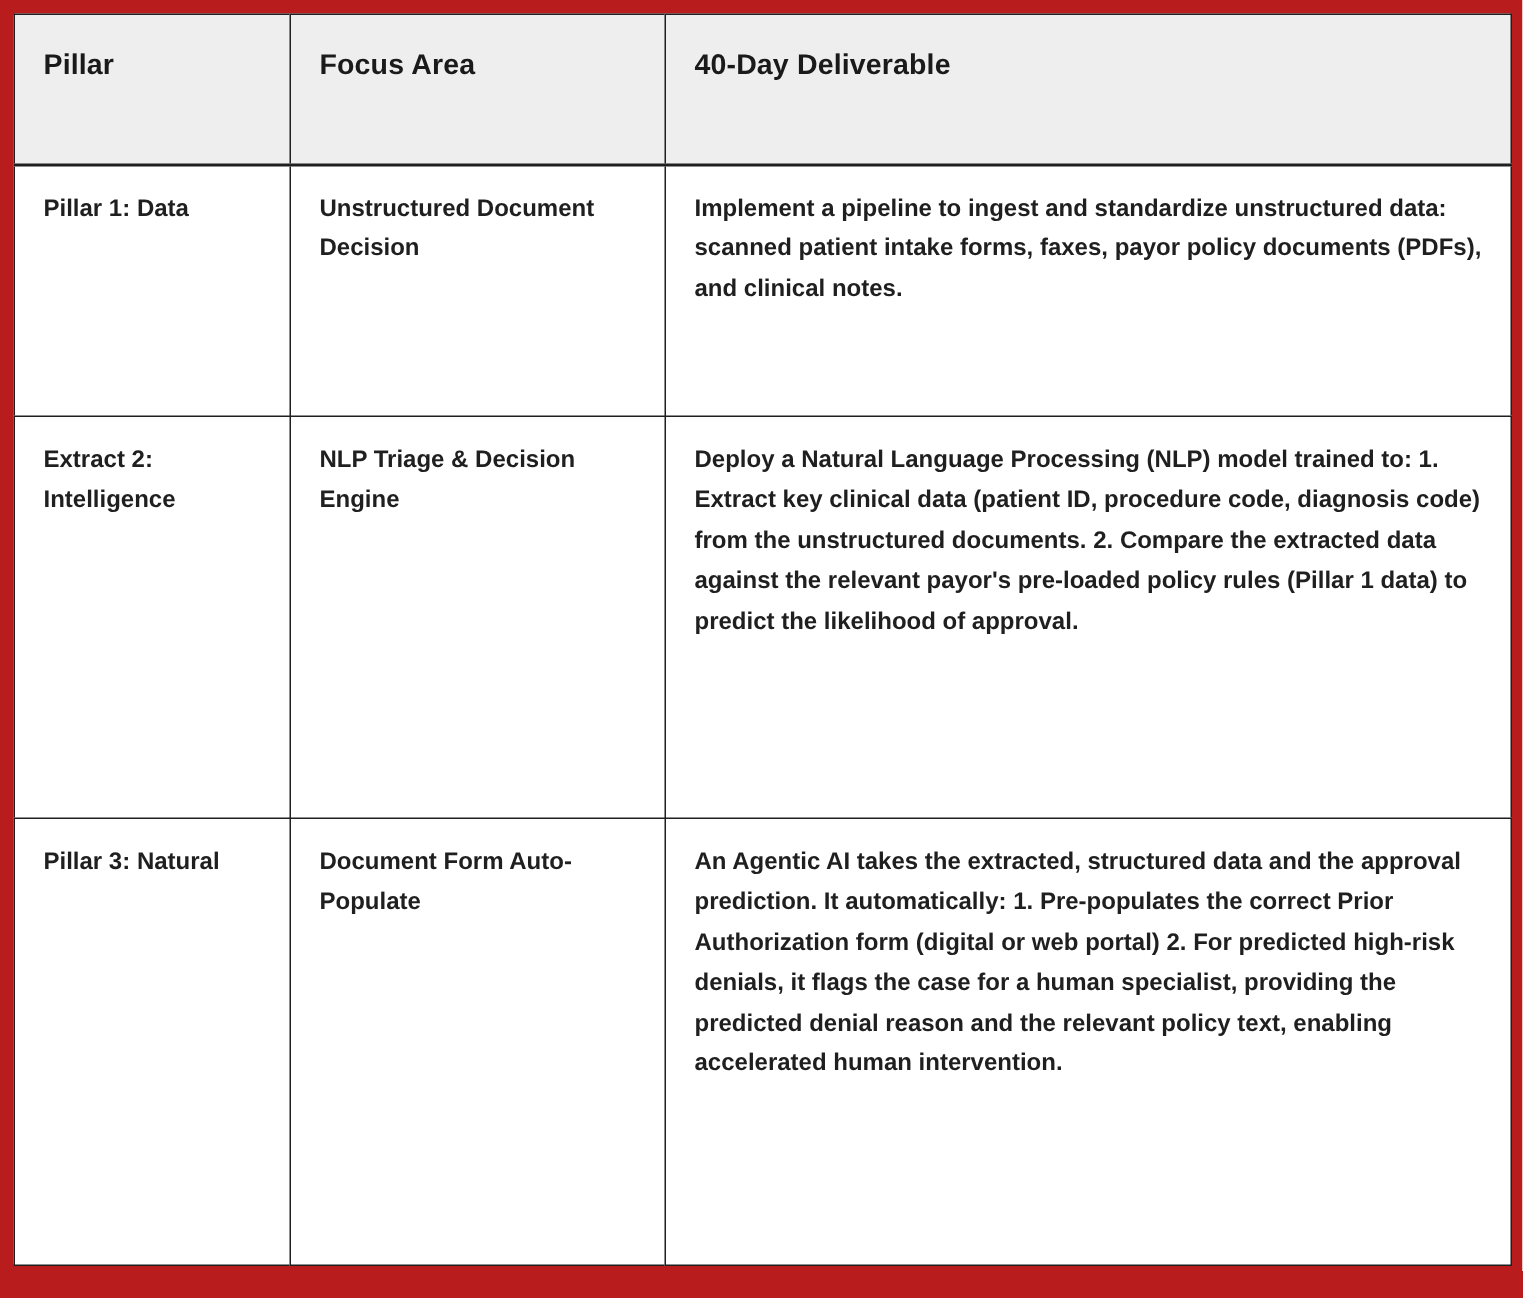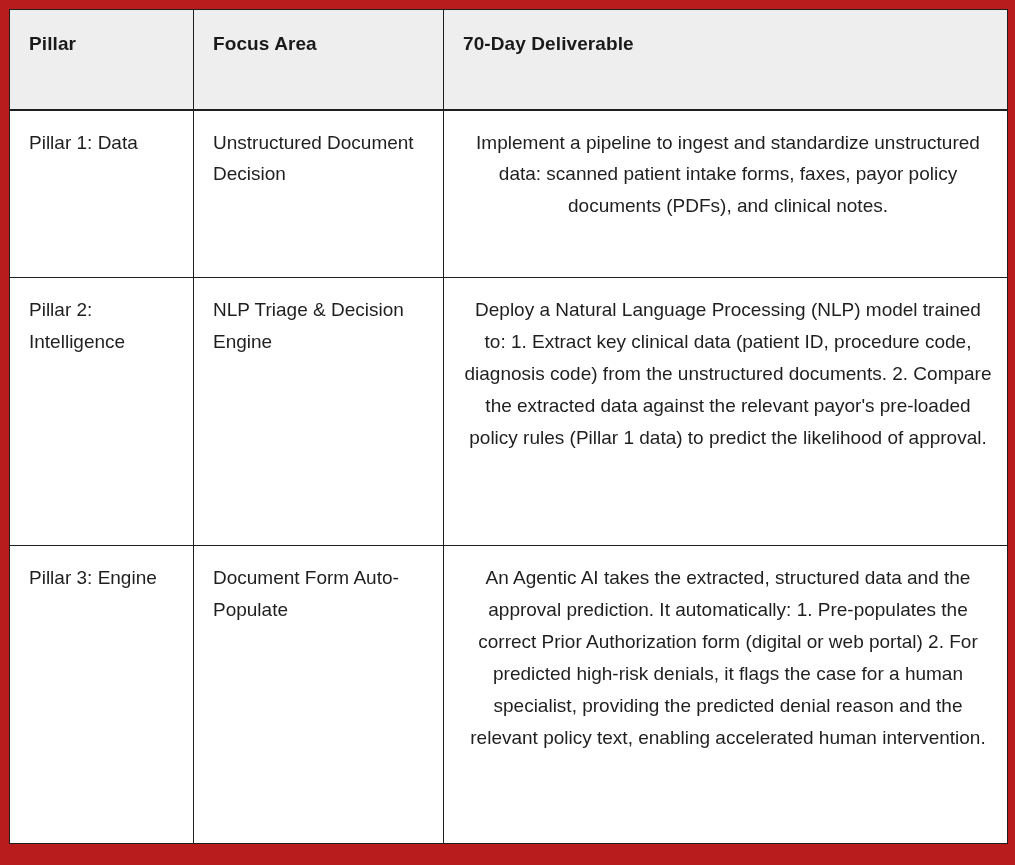--- a/index.html
+++ b/index.html
@@ -56,38 +56,37 @@
     height: 100px;
     box-sizing: border-box;
   }
   thead th:last-child { border-right: none; }
 
   tbody td {
     border-right: 1.5px solid #1f1f1f;
     border-bottom: 1.5px solid #1f1f1f;
     text-align: left;
     vertical-align: top;
-    font-size: 19px;
-    font-weight: normal;
+    font-size: 16px;
+    font-weight: bold;
     line-height: 1.68;
     color: #1f1f1f;
     padding: 16px 22px 20px 19px;
     box-sizing: border-box;
   }
   tbody td:last-child { border-right: none; }
   tbody tr:last-child td { border-bottom: none; }
 
   tbody td.cell-pillar,
   tbody td.cell-focus {
     padding-right: 14px;
   }
 
   tbody td.cell-deliverable {
     padding-right: 14px;
-    text-align: center;
   }
 
   tbody tr.row-1 td { height: 168px; }
   tbody tr.row-2 td { height: 268px; }
   tbody tr.row-3 td { height: 298px; }
 </style>
 </head>
 <body>
 
 <div class="page">
@@ -96,40 +95,40 @@
     <colgroup>
       <col class="col-pillar">
       <col class="col-focus">
       <col class="col-deliv">
     </colgroup>
 
     <thead>
       <tr class="header-row">
         <th class="header-pillar">Pillar</th>
         <th class="header-focus">Focus Area</th>
-        <th class="header-deliverable">70-Day Deliverable</th>
+        <th class="header-deliverable">40-Day Deliverable</th>
       </tr>
     </thead>
 
     <tbody>
 
       <tr class="row-1">
         <td class="cell-pillar">Pillar 1: Data</td>
         <td class="cell-focus">Unstructured Document Decision</td>
         <td class="cell-deliverable">Implement a pipeline to ingest and standardize unstructured data: scanned patient intake forms, faxes, payor policy documents (PDFs), and clinical notes.</td>
       </tr>
 
       <tr class="row-2">
-        <td class="cell-pillar">Pillar 2: Intelligence</td>
+        <td class="cell-pillar">Extract 2: Intelligence</td>
         <td class="cell-focus">NLP Triage &amp; Decision Engine</td>
         <td class="cell-deliverable">Deploy a Natural Language Processing (NLP) model trained to: 1. Extract key clinical data (patient ID, procedure code, diagnosis code) from the unstructured documents. 2. Compare the extracted data against the relevant payor's pre-loaded policy rules (Pillar 1 data) to predict the likelihood of approval.</td>
       </tr>
 
       <tr class="row-3">
-        <td class="cell-pillar">Pillar 3: Engine</td>
+        <td class="cell-pillar">Pillar 3: Natural</td>
         <td class="cell-focus">Document Form Auto-Populate</td>
         <td class="cell-deliverable">An Agentic AI takes the extracted, structured data and the approval prediction. It automatically: 1. Pre-populates the correct Prior Authorization form (digital or web portal) 2. For predicted high-risk denials, it flags the case for a human specialist, providing the predicted denial reason and the relevant policy text, enabling accelerated human intervention.</td>
       </tr>
 
     </tbody>
   </table>
 
 </div>
 
 </body></html>

